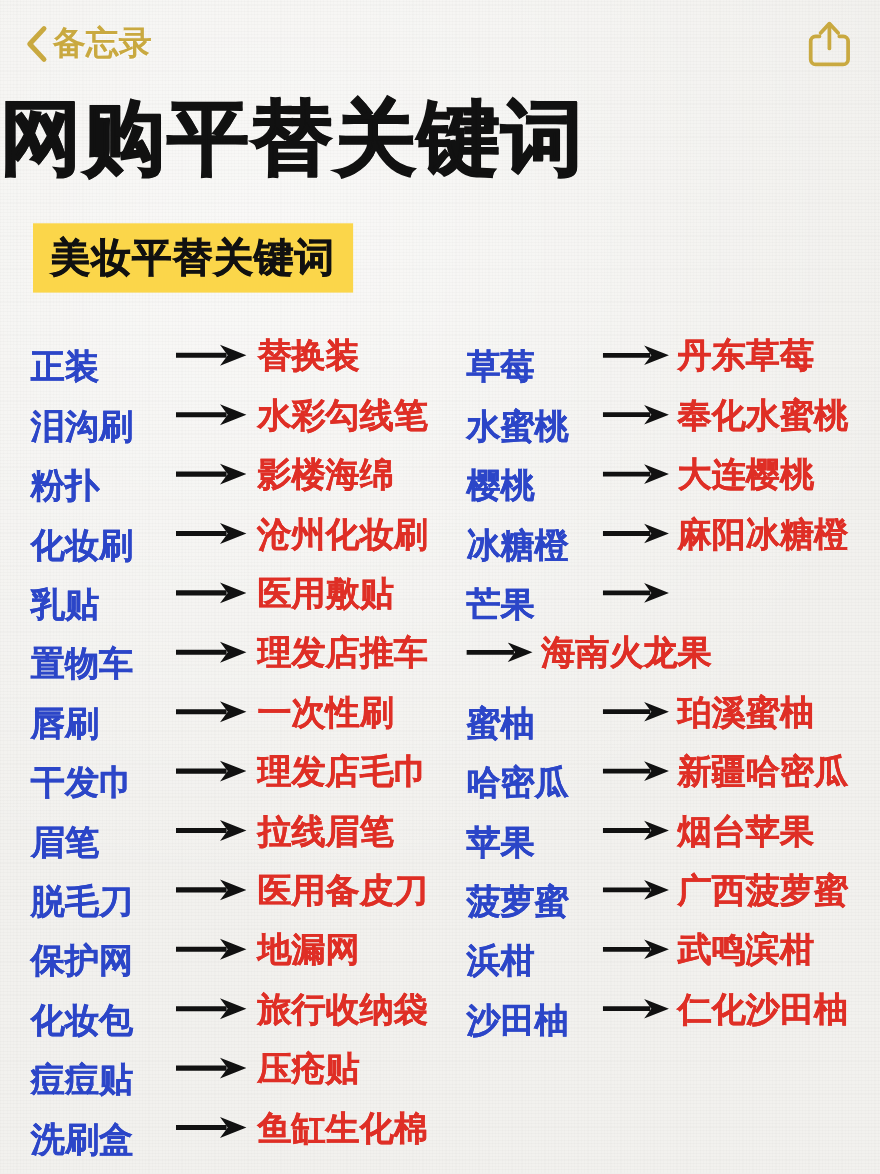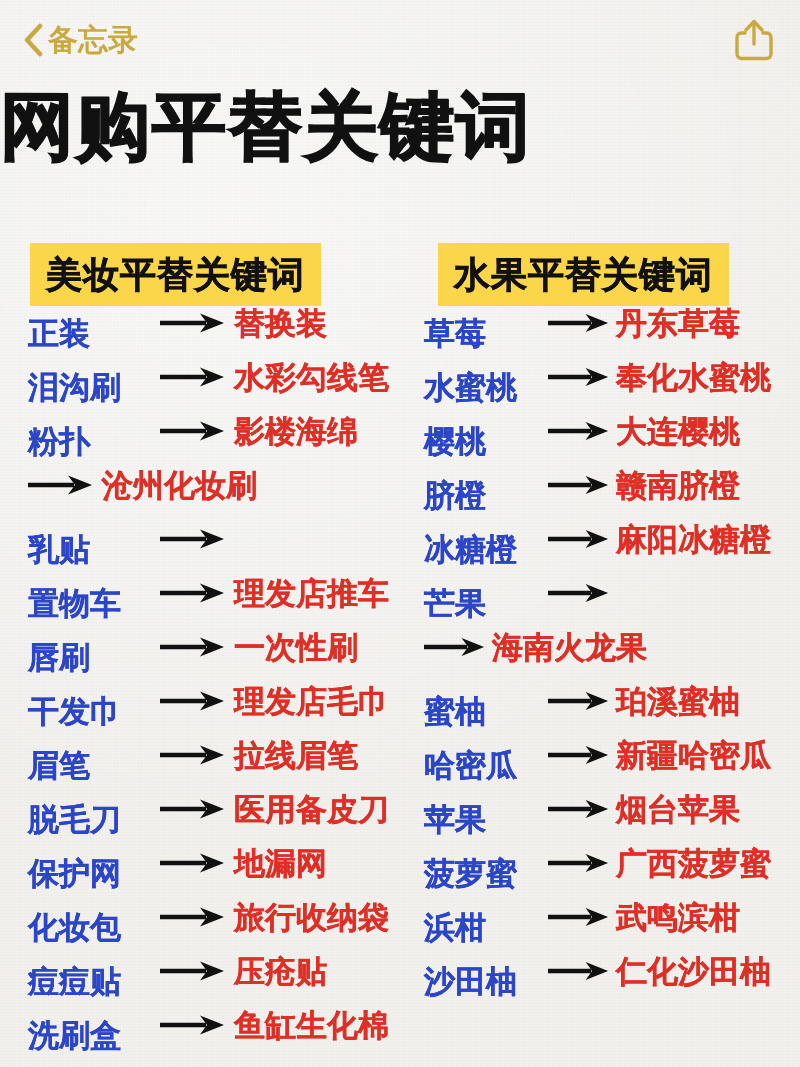--- a/index.html
+++ b/index.html
@@ -55,21 +55,21 @@
     letter-spacing:2px;
     -webkit-text-stroke:1.6px #111;
     text-shadow:0 0 1px #111, 1px 0 0 #111;
   }
 
   
   .section-headers{
     position:absolute; top:203px; left:0; right:0;
     display:flex;
   }
-  .sec-wrap{ flex:1 1 50%; display:flex;margin-top:40px; }
+  .sec-wrap{ flex:1 1 50%; display:flex; }
   .sec-wrap.left{ padding-left:30px; }
   .sec-wrap.right{ padding-left:38px; }
   .sec-head{
     background:#fbd64a;
     color:#111;
     font-family:"DejaVu Serif","Liberation Serif",serif;
     font-weight:bold;
     font-size:36px;
     line-height:40px;
     padding:11px 16px 12px;
@@ -142,139 +142,138 @@
       <path d="M11 16 L7.5 16 A4.5 4.5 0 0 0 3 20.5 L3 37 A4.5 4.5 0 0 0 7.5 41.5 L32.5 41.5 A4.5 4.5 0 0 0 37 37 L37 20.5 A4.5 4.5 0 0 0 32.5 16 L29 16" fill="none" stroke="#c9a940" stroke-width="3.4" stroke-linecap="round" stroke-linejoin="round"></path>
     </svg>
   </div>
 
   <div class="title">网购平替关键词</div>
 
   <div class="section-headers">
     <div class="sec-wrap left">
       <div class="sec-head">美妆平替关键词</div>
     </div>
-    <div class="sec-wrap right">
-      <div class="sec-head">水果平替关键词</div>
+  </div>
+
+  <div class="columns">
+
+    <div class="col left">
+      <div class="row">
+          <span class="src">正装</span>
+          <svg class="arrow" viewBox="0 0 66 26">
+            <path d="M0 13 L46 13" stroke="#111" stroke-width="4.6" fill="none"></path>
+            <path d="M40 3.5 L64 13 L40 22.5 L47 13 Z" fill="#111"></path>
+          </svg>
+          <span class="dst">替换装</span>
+        </div>
+      <div class="row">
+          <span class="src">泪沟刷</span>
+          <svg class="arrow" viewBox="0 0 66 26">
+            <path d="M0 13 L46 13" stroke="#111" stroke-width="4.6" fill="none"></path>
+            <path d="M40 3.5 L64 13 L40 22.5 L47 13 Z" fill="#111"></path>
+          </svg>
+          <span class="dst">水彩勾线笔</span>
+        </div>
+      <div class="row">
+          <span class="src">粉扑</span>
+          <svg class="arrow" viewBox="0 0 66 26">
+            <path d="M0 13 L46 13" stroke="#111" stroke-width="4.6" fill="none"></path>
+            <path d="M40 3.5 L64 13 L40 22.5 L47 13 Z" fill="#111"></path>
+          </svg>
+          <span class="dst">影楼海绵</span>
+        </div>
+      <div class="row">
+          <span class="src">化妆刷</span>
+          <svg class="arrow" viewBox="0 0 66 26">
+            <path d="M0 13 L46 13" stroke="#111" stroke-width="4.6" fill="none"></path>
+            <path d="M40 3.5 L64 13 L40 22.5 L47 13 Z" fill="#111"></path>
+          </svg>
+          <span class="dst">沧州化妆刷</span>
+        </div>
+      <div class="row">
+          <span class="src">乳贴</span>
+          <svg class="arrow" viewBox="0 0 66 26">
+            <path d="M0 13 L46 13" stroke="#111" stroke-width="4.6" fill="none"></path>
+            <path d="M40 3.5 L64 13 L40 22.5 L47 13 Z" fill="#111"></path>
+          </svg>
+          <span class="dst">医用敷贴</span>
+        </div>
+      <div class="row">
+          <span class="src">置物车</span>
+          <svg class="arrow" viewBox="0 0 66 26">
+            <path d="M0 13 L46 13" stroke="#111" stroke-width="4.6" fill="none"></path>
+            <path d="M40 3.5 L64 13 L40 22.5 L47 13 Z" fill="#111"></path>
+          </svg>
+          <span class="dst">理发店推车</span>
+        </div>
+      <div class="row">
+          <span class="src">唇刷</span>
+          <svg class="arrow" viewBox="0 0 66 26">
+            <path d="M0 13 L46 13" stroke="#111" stroke-width="4.6" fill="none"></path>
+            <path d="M40 3.5 L64 13 L40 22.5 L47 13 Z" fill="#111"></path>
+          </svg>
+          <span class="dst">一次性刷</span>
+        </div>
+      <div class="row">
+          <span class="src">干发巾</span>
+          <svg class="arrow" viewBox="0 0 66 26">
+            <path d="M0 13 L46 13" stroke="#111" stroke-width="4.6" fill="none"></path>
+            <path d="M40 3.5 L64 13 L40 22.5 L47 13 Z" fill="#111"></path>
+          </svg>
+          <span class="dst">理发店毛巾</span>
+        </div>
+      <div class="row">
+          <span class="src">眉笔</span>
+          <svg class="arrow" viewBox="0 0 66 26">
+            <path d="M0 13 L46 13" stroke="#111" stroke-width="4.6" fill="none"></path>
+            <path d="M40 3.5 L64 13 L40 22.5 L47 13 Z" fill="#111"></path>
+          </svg>
+          <span class="dst">拉线眉笔</span>
+        </div>
+      <div class="row">
+          <span class="src">脱毛刀</span>
+          <svg class="arrow" viewBox="0 0 66 26">
+            <path d="M0 13 L46 13" stroke="#111" stroke-width="4.6" fill="none"></path>
+            <path d="M40 3.5 L64 13 L40 22.5 L47 13 Z" fill="#111"></path>
+          </svg>
+          <span class="dst">医用备皮刀</span>
+        </div>
+      <div class="row">
+          <span class="src">保护网</span>
+          <svg class="arrow" viewBox="0 0 66 26">
+            <path d="M0 13 L46 13" stroke="#111" stroke-width="4.6" fill="none"></path>
+            <path d="M40 3.5 L64 13 L40 22.5 L47 13 Z" fill="#111"></path>
+          </svg>
+          <span class="dst">地漏网</span>
+        </div>
+      <div class="row">
+          <span class="src">化妆包</span>
+          <svg class="arrow" viewBox="0 0 66 26">
+            <path d="M0 13 L46 13" stroke="#111" stroke-width="4.6" fill="none"></path>
+            <path d="M40 3.5 L64 13 L40 22.5 L47 13 Z" fill="#111"></path>
+          </svg>
+          <span class="dst">旅行收纳袋</span>
+        </div>
+      <div class="row">
+          <span class="src">痘痘贴</span>
+          <svg class="arrow" viewBox="0 0 66 26">
+            <path d="M0 13 L46 13" stroke="#111" stroke-width="4.6" fill="none"></path>
+            <path d="M40 3.5 L64 13 L40 22.5 L47 13 Z" fill="#111"></path>
+          </svg>
+          <span class="dst">压疮贴</span>
+        </div>
+      <div class="row">
+          <span class="src">洗刷盒</span>
+          <svg class="arrow" viewBox="0 0 66 26">
+            <path d="M0 13 L46 13" stroke="#111" stroke-width="4.6" fill="none"></path>
+            <path d="M40 3.5 L64 13 L40 22.5 L47 13 Z" fill="#111"></path>
+          </svg>
+          <span class="dst">鱼缸生化棉</span>
+        </div>
     </div>
-  </div>
-
-  <div class="columns">
-
-    <div class="col left">
-      <div class="row">
-          <span class="src">正装</span>
-          <svg class="arrow" viewBox="0 0 66 26">
-            <path d="M0 13 L46 13" stroke="#111" stroke-width="4.6" fill="none"></path>
-            <path d="M40 3.5 L64 13 L40 22.5 L47 13 Z" fill="#111"></path>
-          </svg>
-          <span class="dst">替换装</span>
-        </div>
-      <div class="row">
-          <span class="src">泪沟刷</span>
-          <svg class="arrow" viewBox="0 0 66 26">
-            <path d="M0 13 L46 13" stroke="#111" stroke-width="4.6" fill="none"></path>
-            <path d="M40 3.5 L64 13 L40 22.5 L47 13 Z" fill="#111"></path>
-          </svg>
-          <span class="dst">水彩勾线笔</span>
-        </div>
-      <div class="row">
-          <span class="src">粉扑</span>
-          <svg class="arrow" viewBox="0 0 66 26">
-            <path d="M0 13 L46 13" stroke="#111" stroke-width="4.6" fill="none"></path>
-            <path d="M40 3.5 L64 13 L40 22.5 L47 13 Z" fill="#111"></path>
-          </svg>
-          <span class="dst">影楼海绵</span>
-        </div>
-      <div class="row">
-          <svg class="arrow" viewBox="0 0 66 26">
-            <path d="M0 13 L46 13" stroke="#111" stroke-width="4.6" fill="none"></path>
-            <path d="M40 3.5 L64 13 L40 22.5 L47 13 Z" fill="#111"></path>
-          </svg>
-          <span class="dst">沧州化妆刷</span>
-        </div>
-      <div class="row">
-          <span class="src">乳贴</span>
-          <svg class="arrow" viewBox="0 0 66 26">
-            <path d="M0 13 L46 13" stroke="#111" stroke-width="4.6" fill="none"></path>
-            <path d="M40 3.5 L64 13 L40 22.5 L47 13 Z" fill="#111"></path>
-          </svg>
-        </div>
-      <div class="row">
-          <span class="src">置物车</span>
-          <svg class="arrow" viewBox="0 0 66 26">
-            <path d="M0 13 L46 13" stroke="#111" stroke-width="4.6" fill="none"></path>
-            <path d="M40 3.5 L64 13 L40 22.5 L47 13 Z" fill="#111"></path>
-          </svg>
-          <span class="dst">理发店推车</span>
-        </div>
-      <div class="row">
-          <span class="src">唇刷</span>
-          <svg class="arrow" viewBox="0 0 66 26">
-            <path d="M0 13 L46 13" stroke="#111" stroke-width="4.6" fill="none"></path>
-            <path d="M40 3.5 L64 13 L40 22.5 L47 13 Z" fill="#111"></path>
-          </svg>
-          <span class="dst">一次性刷</span>
-        </div>
-      <div class="row">
-          <span class="src">干发巾</span>
-          <svg class="arrow" viewBox="0 0 66 26">
-            <path d="M0 13 L46 13" stroke="#111" stroke-width="4.6" fill="none"></path>
-            <path d="M40 3.5 L64 13 L40 22.5 L47 13 Z" fill="#111"></path>
-          </svg>
-          <span class="dst">理发店毛巾</span>
-        </div>
-      <div class="row">
-          <span class="src">眉笔</span>
-          <svg class="arrow" viewBox="0 0 66 26">
-            <path d="M0 13 L46 13" stroke="#111" stroke-width="4.6" fill="none"></path>
-            <path d="M40 3.5 L64 13 L40 22.5 L47 13 Z" fill="#111"></path>
-          </svg>
-          <span class="dst">拉线眉笔</span>
-        </div>
-      <div class="row">
-          <span class="src">脱毛刀</span>
-          <svg class="arrow" viewBox="0 0 66 26">
-            <path d="M0 13 L46 13" stroke="#111" stroke-width="4.6" fill="none"></path>
-            <path d="M40 3.5 L64 13 L40 22.5 L47 13 Z" fill="#111"></path>
-          </svg>
-          <span class="dst">医用备皮刀</span>
-        </div>
-      <div class="row">
-          <span class="src">保护网</span>
-          <svg class="arrow" viewBox="0 0 66 26">
-            <path d="M0 13 L46 13" stroke="#111" stroke-width="4.6" fill="none"></path>
-            <path d="M40 3.5 L64 13 L40 22.5 L47 13 Z" fill="#111"></path>
-          </svg>
-          <span class="dst">地漏网</span>
-        </div>
-      <div class="row">
-          <span class="src">化妆包</span>
-          <svg class="arrow" viewBox="0 0 66 26">
-            <path d="M0 13 L46 13" stroke="#111" stroke-width="4.6" fill="none"></path>
-            <path d="M40 3.5 L64 13 L40 22.5 L47 13 Z" fill="#111"></path>
-          </svg>
-          <span class="dst">旅行收纳袋</span>
-        </div>
-      <div class="row">
-          <span class="src">痘痘贴</span>
-          <svg class="arrow" viewBox="0 0 66 26">
-            <path d="M0 13 L46 13" stroke="#111" stroke-width="4.6" fill="none"></path>
-            <path d="M40 3.5 L64 13 L40 22.5 L47 13 Z" fill="#111"></path>
-          </svg>
-          <span class="dst">压疮贴</span>
-        </div>
-      <div class="row">
-          <span class="src">洗刷盒</span>
-          <svg class="arrow" viewBox="0 0 66 26">
-            <path d="M0 13 L46 13" stroke="#111" stroke-width="4.6" fill="none"></path>
-            <path d="M40 3.5 L64 13 L40 22.5 L47 13 Z" fill="#111"></path>
-          </svg>
-          <span class="dst">鱼缸生化棉</span>
-        </div>
-    </div>
 
     <div class="col right">
       <div class="row">
           <span class="src">草莓</span>
           <svg class="arrow" viewBox="0 0 66 26">
             <path d="M0 13 L46 13" stroke="#111" stroke-width="4.6" fill="none"></path>
             <path d="M40 3.5 L64 13 L40 22.5 L47 13 Z" fill="#111"></path>
           </svg>
           <span class="dst">丹东草莓</span>
         </div>
@@ -286,28 +285,20 @@
           </svg>
           <span class="dst">奉化水蜜桃</span>
         </div>
       <div class="row">
           <span class="src">樱桃</span>
           <svg class="arrow" viewBox="0 0 66 26">
             <path d="M0 13 L46 13" stroke="#111" stroke-width="4.6" fill="none"></path>
             <path d="M40 3.5 L64 13 L40 22.5 L47 13 Z" fill="#111"></path>
           </svg>
           <span class="dst">大连樱桃</span>
-        </div>
-      <div class="row">
-          <span class="src">脐橙</span>
-          <svg class="arrow" viewBox="0 0 66 26">
-            <path d="M0 13 L46 13" stroke="#111" stroke-width="4.6" fill="none"></path>
-            <path d="M40 3.5 L64 13 L40 22.5 L47 13 Z" fill="#111"></path>
-          </svg>
-          <span class="dst">赣南脐橙</span>
         </div>
       <div class="row">
           <span class="src">冰糖橙</span>
           <svg class="arrow" viewBox="0 0 66 26">
             <path d="M0 13 L46 13" stroke="#111" stroke-width="4.6" fill="none"></path>
             <path d="M40 3.5 L64 13 L40 22.5 L47 13 Z" fill="#111"></path>
           </svg>
           <span class="dst">麻阳冰糖橙</span>
         </div>
       <div class="row">

